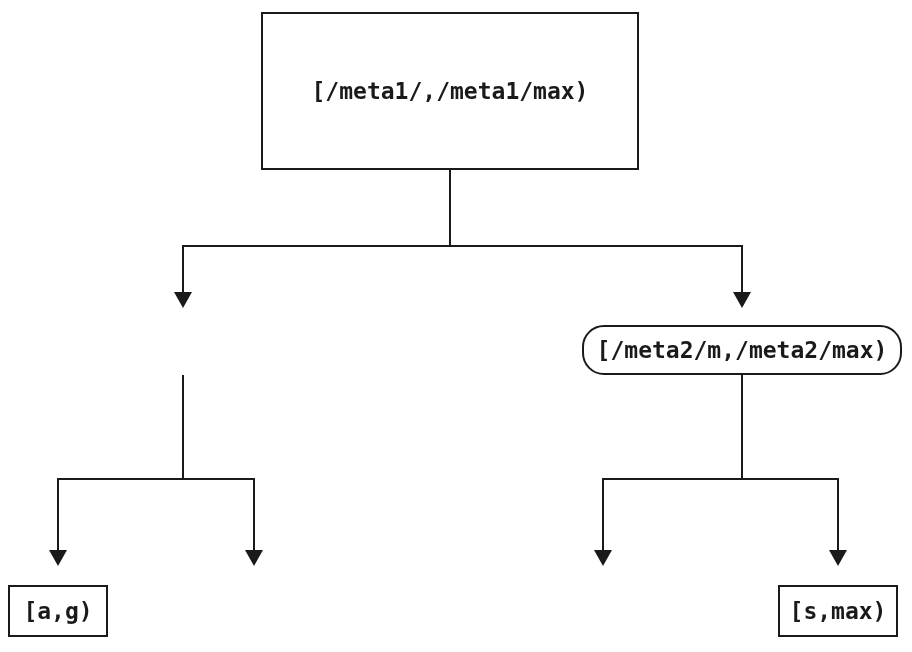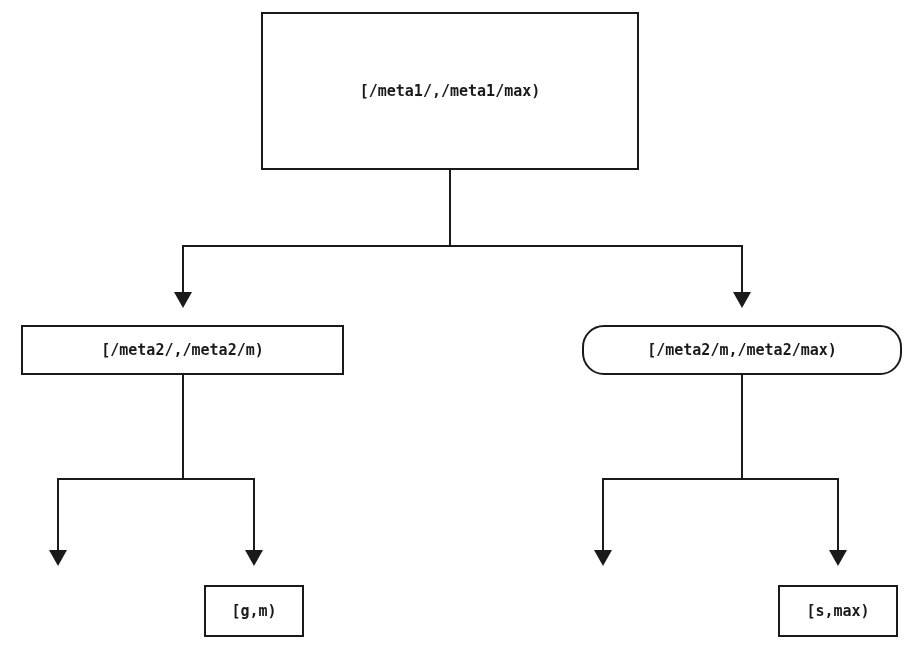--- a/index.html
+++ b/index.html
@@ -17,21 +17,21 @@
   }
   .node {
     position: absolute;
     box-sizing: border-box;
     border: 2px solid var(--line, #1a1a1a);
     background: var(--bg, #ffffff);
     display: flex;
     align-items: center;
     justify-content: center;
     font-family: "DejaVu Sans Mono", monospace;
-    font-size: 15px;
+    font-size: 23px;
     font-weight: bold;
     color: var(--text, #1a1a1a);
     white-space: nowrap;
   }
   .edge {
     position: absolute;
     background: var(--line, #1a1a1a);
   }
   .arrow {
     position: absolute;
@@ -74,23 +74,22 @@
   #e-drop-smax { left: 837px; top: 478px; width: 2px;   height: 72px; }
   #a-ms        { left: 594px; top: 550px; }
   #a-smax      { left: 829px; top: 550px; }
 </style>
 </head>
 <body>
 
 <div id="canvas" style="--line: #1a1a1a; --bg: #ffffff; --text: #1a1a1a;">
 
   <div class="node" id="n-root">[/meta1/,/meta1/max)</div>
-  <div class="node" id="n-l">[/meta2/,/meta2/m)</div>
   <div class="node" id="n-r">[/meta2/m,/meta2/max)</div>
-  <div class="node" id="n-gm">[g,m)</div>
+  <div class="node" id="n-ag">[a,g)</div>
   <div class="node" id="n-smax">[s,max)</div>
 
   <div class="edge" id="e-root-stem"></div>
   <div class="edge" id="e-h1"></div>
   <div class="edge" id="e-drop-l"></div>
   <div class="edge" id="e-drop-r"></div>
   <div class="arrow" id="a-l"></div>
   <div class="arrow" id="a-r"></div>
 
   <div class="edge" id="e-l-stem"></div>

